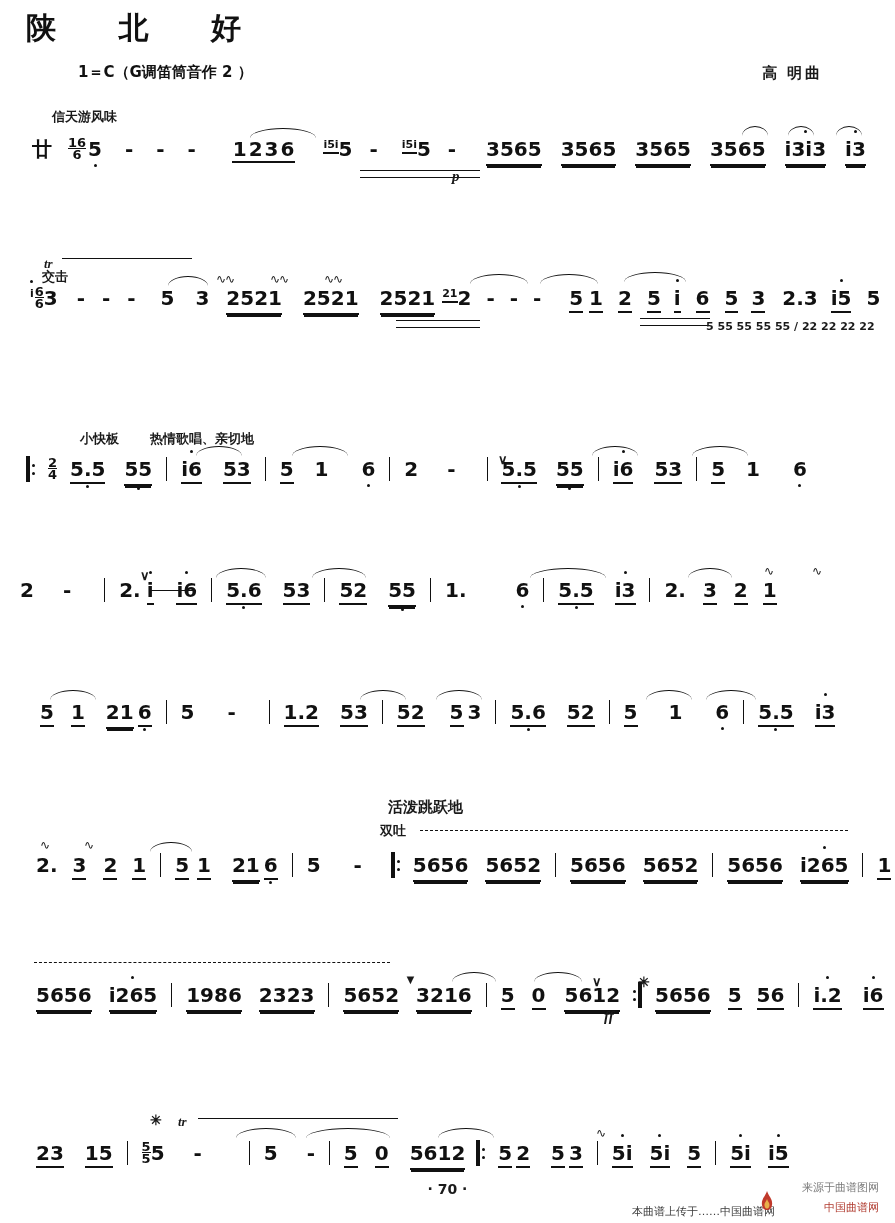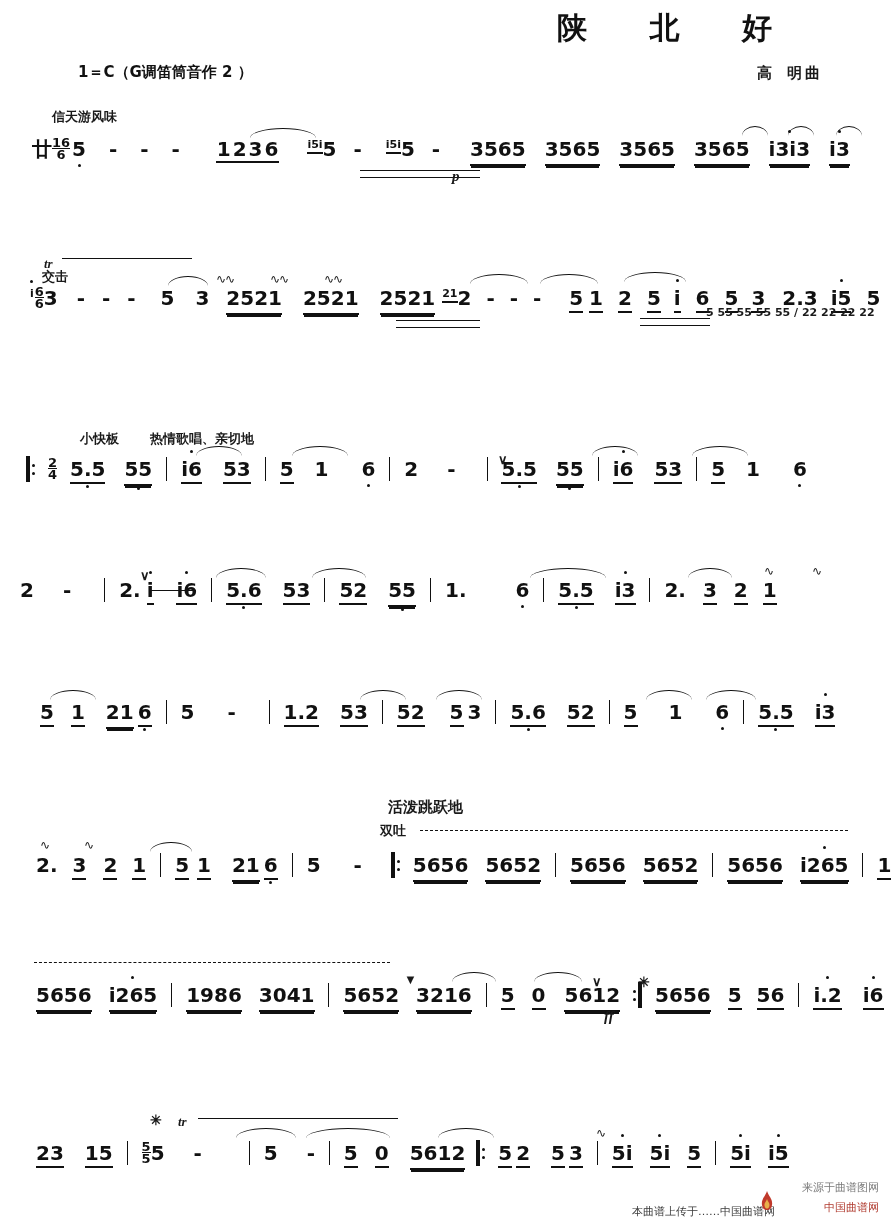--- a/index.html
+++ b/index.html
@@ -18,42 +18,42 @@
   .page {
     position: absolute;
     inset: 0;
   }
   
   .title {
     position: absolute;
     top: 8px;
     left: 0;
     width: 798px;
-    text-align: right;
+    text-align: left;
     font-family: "DejaVu Sans", sans-serif;
     font-weight: bold;
     font-size: 30px;
     letter-spacing: 26px;
     text-indent: 26px;
     color: #111;
   }
   .keyline {
     position: absolute;
     top: 63px;
     left: 78px;
     font-family: "DejaVu Sans", sans-serif;
     font-size: 15px;
     font-weight: bold;
     color: #111;
   }
   .composer {
     position: absolute;
     top: 64px;
     right: 72px;
-    font-family: Liberation Mono, monospace;
+    font-family: Liberation Serif, serif;
     font-size: 15px;
     font-weight: bold;
     letter-spacing: 3px;
   }
   
   .row {
     position: absolute;
     font-family: "DejaVu Sans", sans-serif;
     font-size: 20px;
     font-weight: bold;
@@ -246,21 +246,21 @@
 
 <div class="page">
 
   <div class="title">陕 北 好</div>
   <div class="keyline">1＝C（G调笛筒音作 2 ）</div>
   <div class="composer">高  明曲</div>
 
   <div class="label-cn" style="top:108px;left:52px;">信天游风味</div>
 
   <div class="row" style="top:136px;left:32px;">
-    <span class="note">廿</span><span class="meter" style="margin-left:0;text-align:center;"><i>16</i><i class="den">6</i></span><span class="note dot-under" style="margin-left:2px;">5</span>
+    <span class="note">廿</span><span class="meter" style="margin-left:16px;text-align:center;"><i>16</i><i class="den">6</i></span><span class="note dot-under" style="margin-left:2px;">5</span>
     <span style="display:inline-block;width:16px;"></span>-
     <span style="display:inline-block;width:16px;"></span>-
     <span style="display:inline-block;width:16px;"></span>-
     <span style="display:inline-block;width:22px;"></span>
     <span class="beam1 note" style="padding:0 1px;">1</span><span class="beam1 note" style="padding:0 1px;">2</span><span class="beam1 note" style="padding:0 1px;">3</span><span class="beam1 note" style="padding:0 1px;">6</span>
     <span style="display:inline-block;width:14px;"></span>
     <span class="tiny beam1">i5i</span><span class="note">5</span>
     <span style="display:inline-block;width:10px;"></span>-
     <span style="display:inline-block;width:10px;"></span>
     <span class="tiny beam1">i5i</span><span class="note">5</span>
@@ -319,21 +319,21 @@
   <div class="slur" style="top:276px;left:168px;width:40px;"></div>
   <div class="wavy" style="top:272px;left:216px;">∿∿</div>
   <div class="wavy" style="top:272px;left:270px;">∿∿</div>
   <div class="wavy" style="top:272px;left:324px;">∿∿</div>
   <div class="slur" style="top:274px;left:470px;width:58px;"></div>
   <div class="slur" style="top:274px;left:540px;width:58px;"></div>
   <div class="slur" style="top:272px;left:624px;width:62px;"></div>
   <div class="hairpin" style="top:320px;left:396px;width:84px;"></div>
   <div class="hairpin" style="top:318px;left:640px;width:70px;"></div>
 
-  <div class="chordstack" style="top:308px;left:706px;">5 55 55 55 55 / 22 22 22 22</div>
+  <div class="chordstack" style="top:322px;left:706px;">5 55 55 55 55 / 22 22 22 22</div>
 
   <div class="label-cn" style="top:430px;left:80px;">小快板</div>
   <div class="label-cn" style="top:430px;left:150px;">热情歌唱、亲切地</div>
 
   <div class="row" style="top:456px;left:20px;">
     <span class="repeat-start"><span class="d1"></span><span class="d2"></span></span>
     <span class="meter"><i>2</i><i class="den">4</i></span>
     <span style="display:inline-block;width:6px;"></span><span class="beam1 note dot-under">5.5</span>
     <span style="display:inline-block;width:12px;"></span><span class="beam2 note dot-under">55</span>
     <span class="bar"></span>
@@ -458,21 +458,21 @@
   <div class="wavy" style="top:838px;left:40px;">∿</div>
   <div class="wavy" style="top:838px;left:84px;">∿</div>
   <div class="slur" style="top:842px;left:150px;width:42px;"></div>
 
   <div class="dashline" style="top:962px;left:34px;width:356px;"></div>
   <div class="row" style="top:982px;left:36px;">
     <span class="beam2">5656</span>
     <span style="display:inline-block;width:10px;"></span><span class="beam2 note dot-over">i265</span>
     <span class="bar"></span>
     <span class="beam2">1986</span>
-    <span style="display:inline-block;width:10px;"></span><span class="beam2">3041</span>
+    <span style="display:inline-block;width:10px;"></span><span class="beam2">2323</span>
     <span class="bar"></span>
     <span class="beam2">5652</span>
     <span style="display:inline-block;width:10px;"></span><span class="beam2">3216</span>
     <span class="bar"></span>
     <span class="beam1 note">5</span>
     <span style="display:inline-block;width:10px;"></span><span class="beam1 note">0</span>
     <span style="display:inline-block;width:12px;"></span><span class="beam2">5612</span>
     <span class="repeat-end"><span class="d1"></span><span class="d2"></span></span>
     <span class="beam2">5656</span>
     <span style="display:inline-block;width:10px;"></span><span class="beam1 note">5</span>
@@ -518,20 +518,21 @@
     <span style="display:inline-block;width:10px;"></span><span class="beam1 note">5</span>
     <span class="bar"></span>
     <span class="beam1 note dot-over">5i</span>
     <span style="display:inline-block;width:10px;"></span><span class="beam1 note dot-over">i5</span>
   </div>
   <div class="slur" style="top:1128px;left:236px;width:60px;"></div>
   <div class="slur" style="top:1128px;left:306px;width:84px;"></div>
   <div class="slur" style="top:1128px;left:438px;width:56px;"></div>
   <div class="wavy" style="top:1126px;left:596px;">∿</div>
 
+  <div class="pagenum">· 70 ·</div>
   <div class="footnote">本曲谱上传于……中国曲谱网</div>
   <div class="watermark">来源于曲谱图网</div>
   <div class="watermark2">中国曲谱网</div>
   <svg class="flame" viewBox="0 0 16 26">
     <path d="M8 0 C10 6 14 8 13 14 C12.4 18.5 10 19 8 19 C6 19 3.6 18.5 3 14 C2 8 6 6 8 0 Z" fill="#c0392b"></path>
     <path d="M8 8 C9 11 11 12 10.4 15 C10 17.2 9 17.6 8 17.6 C7 17.6 6 17.2 5.6 15 C5 12 7 11 8 8 Z" fill="#e8b04b"></path>
   </svg>
 
 </div>
 

